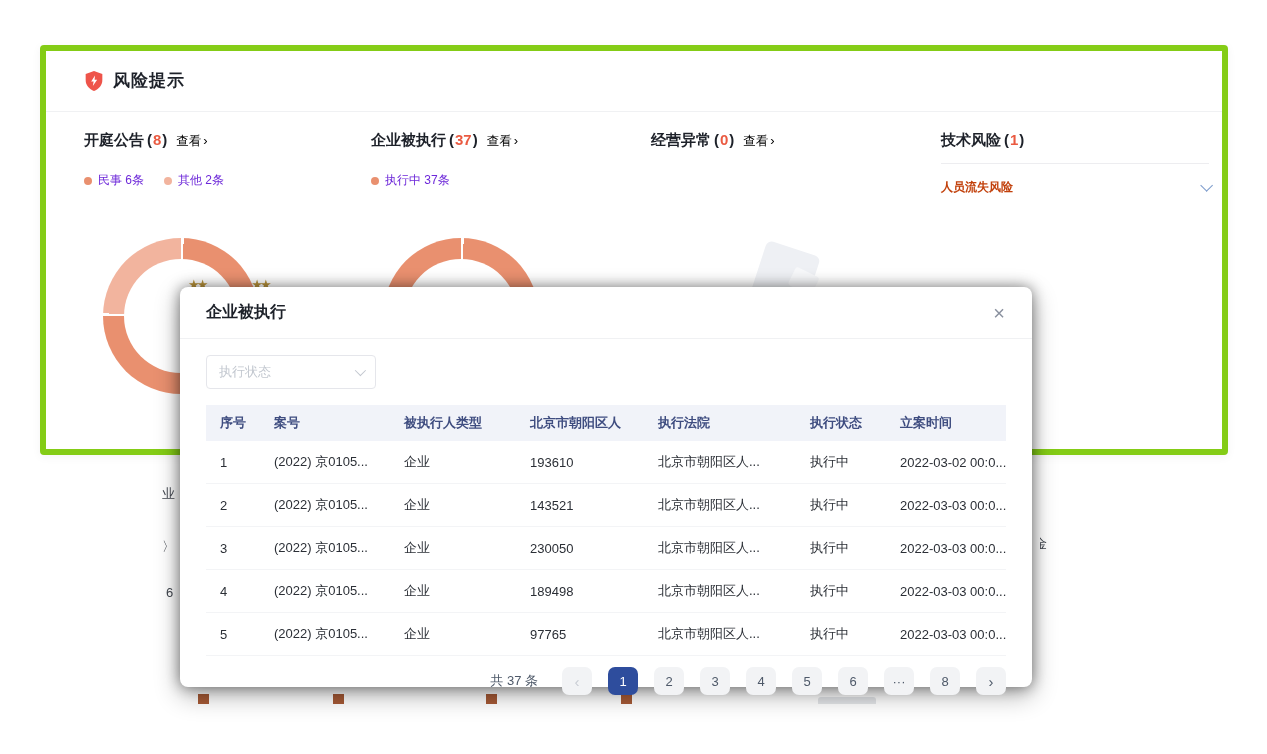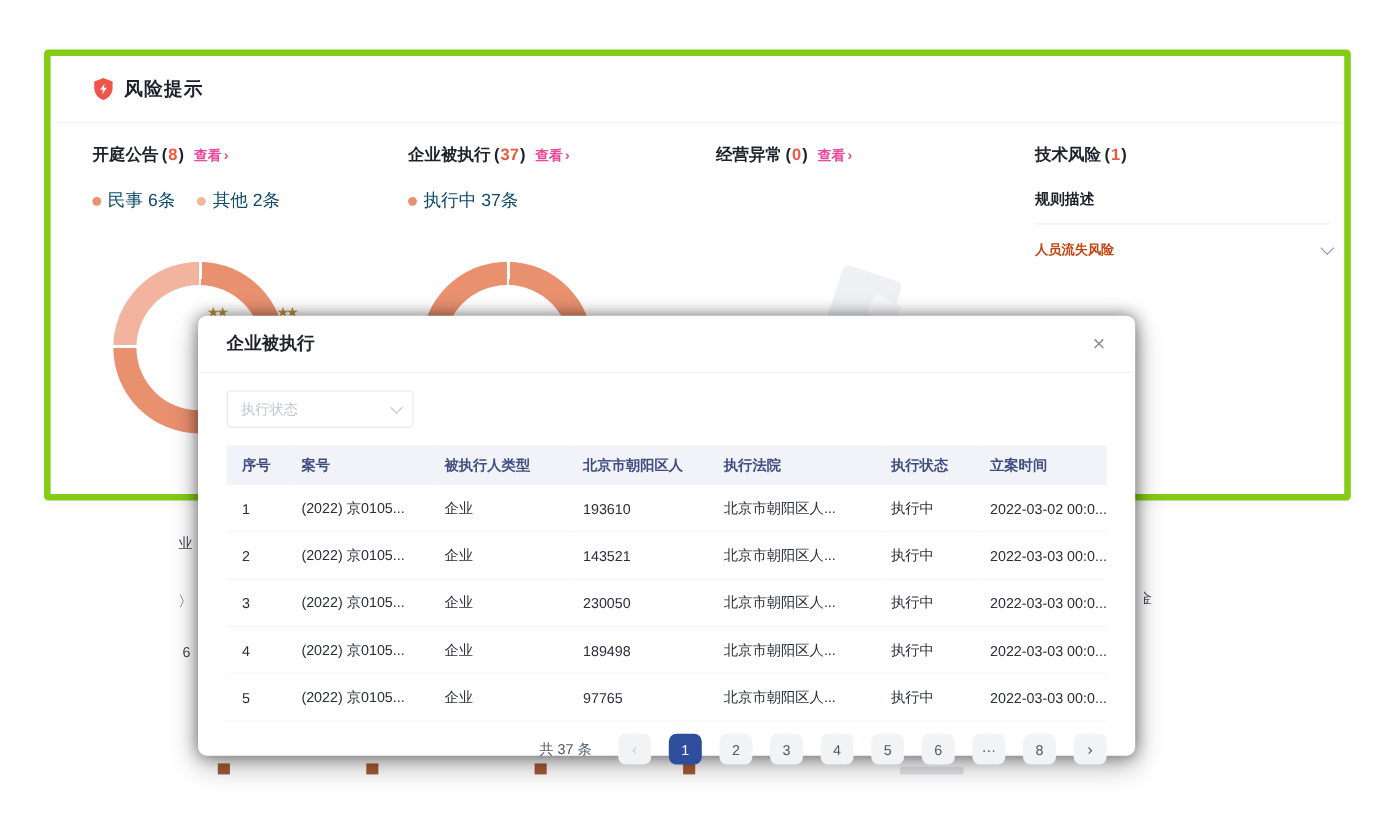--- a/index.html
+++ b/index.html
@@ -15,24 +15,24 @@
   .shield { width:20px; height:22px; display:block; }
   .panel-title { font-size:17px; font-weight:700; color:#1d2129; letter-spacing:1px; }
   .card-divider { position:absolute; top:60px; left:0; right:0; border-top:1px solid #f0f1f3; }
 
   .section { position:absolute; top:80px; }
   .sec-1 { left:38px; } .sec-2 { left:325px; } .sec-3 { left:605px; } .sec-4 { left:895px; width:278px; }
   .section-title { font-size:15px; font-weight:700; color:#1d2129; display:flex; align-items:baseline; }
   .count { color:#ea5a41; margin:0 1px; }
   .paren { color:#1d2129; margin-left:3px; }
   .paren.close { margin-left:0; margin-right:2px; }
-  .view-link { color:#ec4899; font-size:12.5px; font-weight:700; margin-left:7px; cursor:pointer; }
+  .view-link { color:#000000; font-size:12.5px; font-weight:400; margin-left:7px; cursor:pointer; }
   .view-arrow { font-size:13px; margin-left:2px; }
 
-  .legend { display:flex; gap:20px; margin-top:22px; font-size:16px; color:#0c4a6e; align-items:flex-end; }
+  .legend { display:flex; gap:20px; margin-top:22px; font-size:12px; color:#6d28d9; align-items:flex-end; }
   .legend-item { display:flex; align-items:center; }
   .dot { width:8px; height:8px; border-radius:50%; margin-right:6px; flex:0 0 auto; }
 
   .donut { position:absolute; width:156px; height:156px; border-radius:50%; top:187px; }
   .donut-1 { left:57px; } .donut-2 { left:337px; }
   .donut-hole { position:absolute; inset:21px; background:#fff; border-radius:50%; }
 
   .empty-illustration { position:absolute; left:710px; top:196px; width:56px; height:66px;
                         background:#eef0f4; border-radius:6px; transform:rotate(18deg); }
   .empty-illustration::after { content:""; position:absolute; right:-4px; top:18px; width:26px; height:20px;
@@ -156,21 +156,20 @@
       </div>
     </div>
 
     <div class="section sec-4">
       <div class="section-title">
         <span>技术风险</span>
         <span class="paren">(</span>
         <span class="count">1</span>
         <span class="paren close">)</span>
       </div>
-      <div class="rule-label">规则描述</div>
       <div class="rule-divider"></div>
       <div class="risk-row">
         <span class="risk-row-title">人员流失风险</span>
         <span class="chev-down"></span>
       </div>
     </div>
 
     <div class="donut donut-1" style="background: conic-gradient(rgb(255, 255, 255) 0deg, rgb(255, 255, 255) 2deg, rgb(233, 144, 111) 2deg, rgb(233, 144, 111) 270deg, rgb(255, 255, 255) 270deg, rgb(255, 255, 255) 272deg, rgb(242, 180, 158) 272deg, rgb(242, 180, 158) 360deg);">
       <div class="donut-hole"></div>
     </div>

